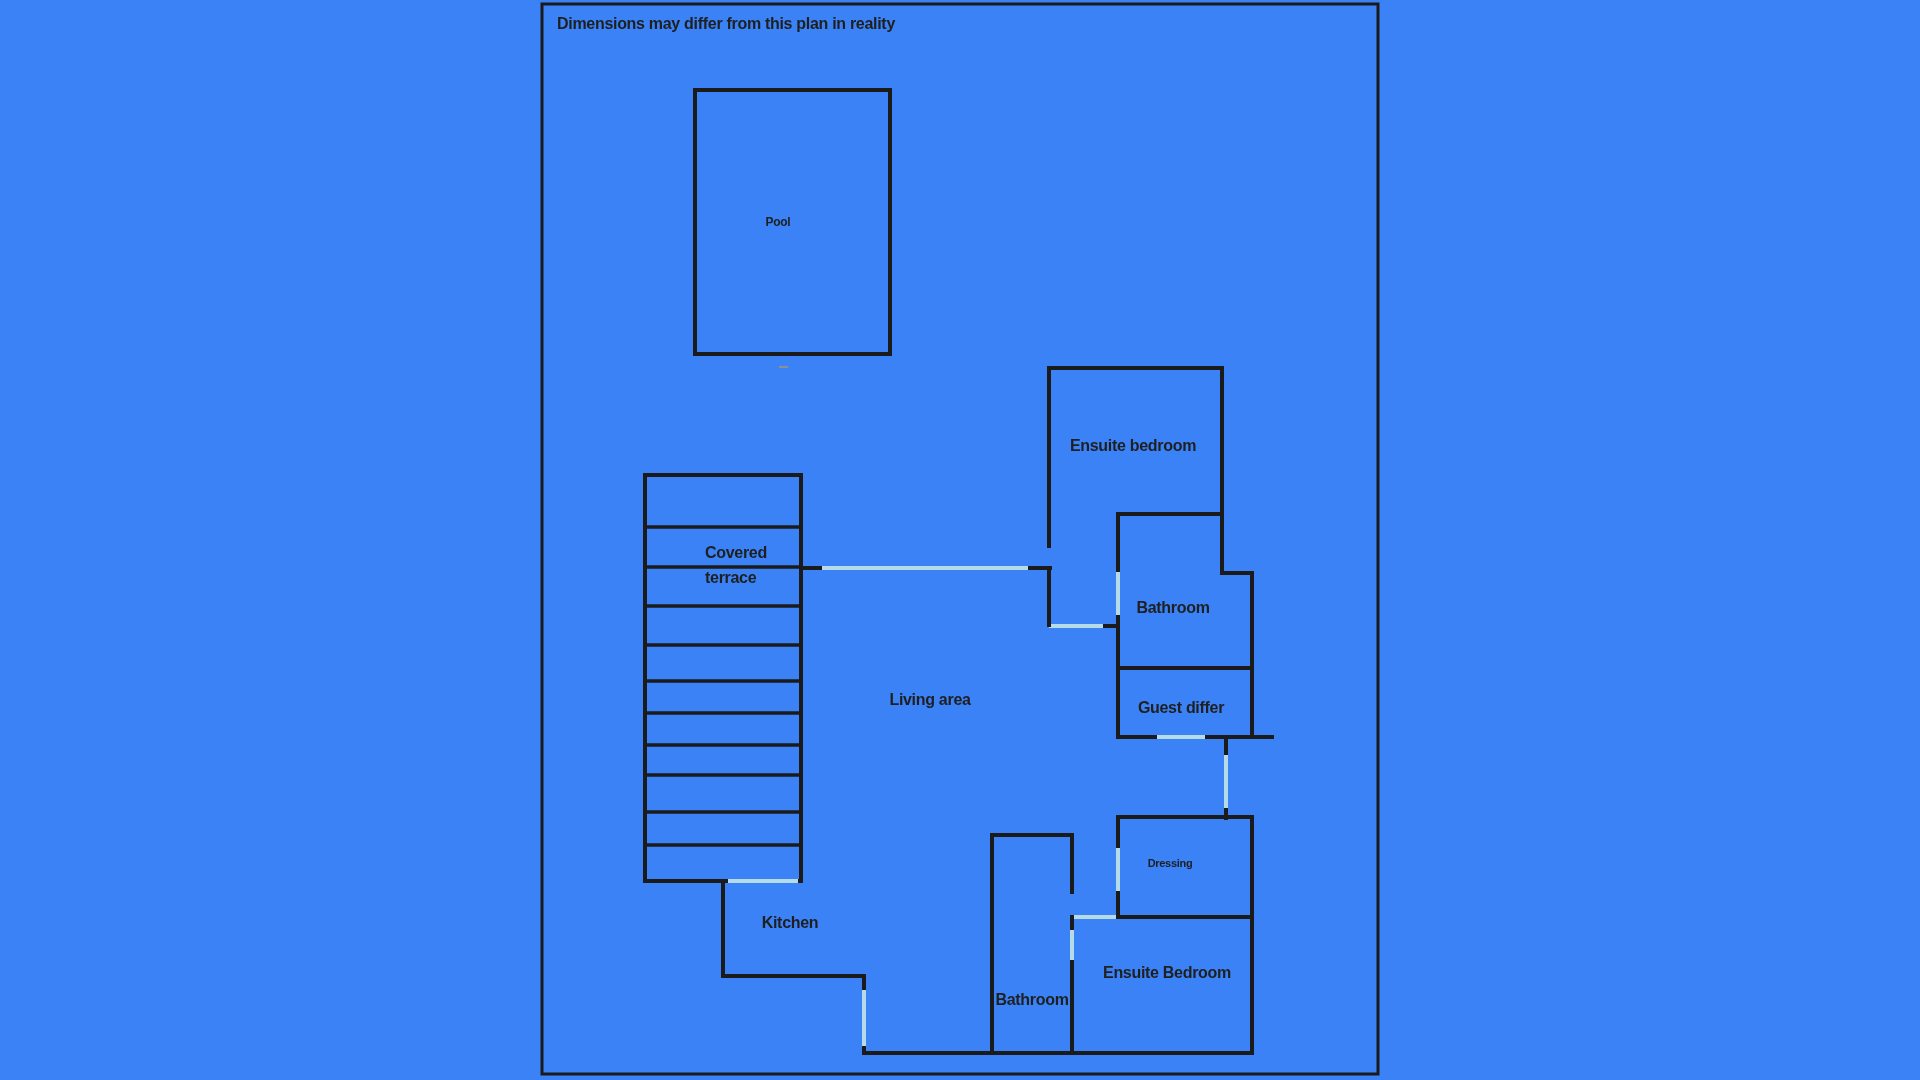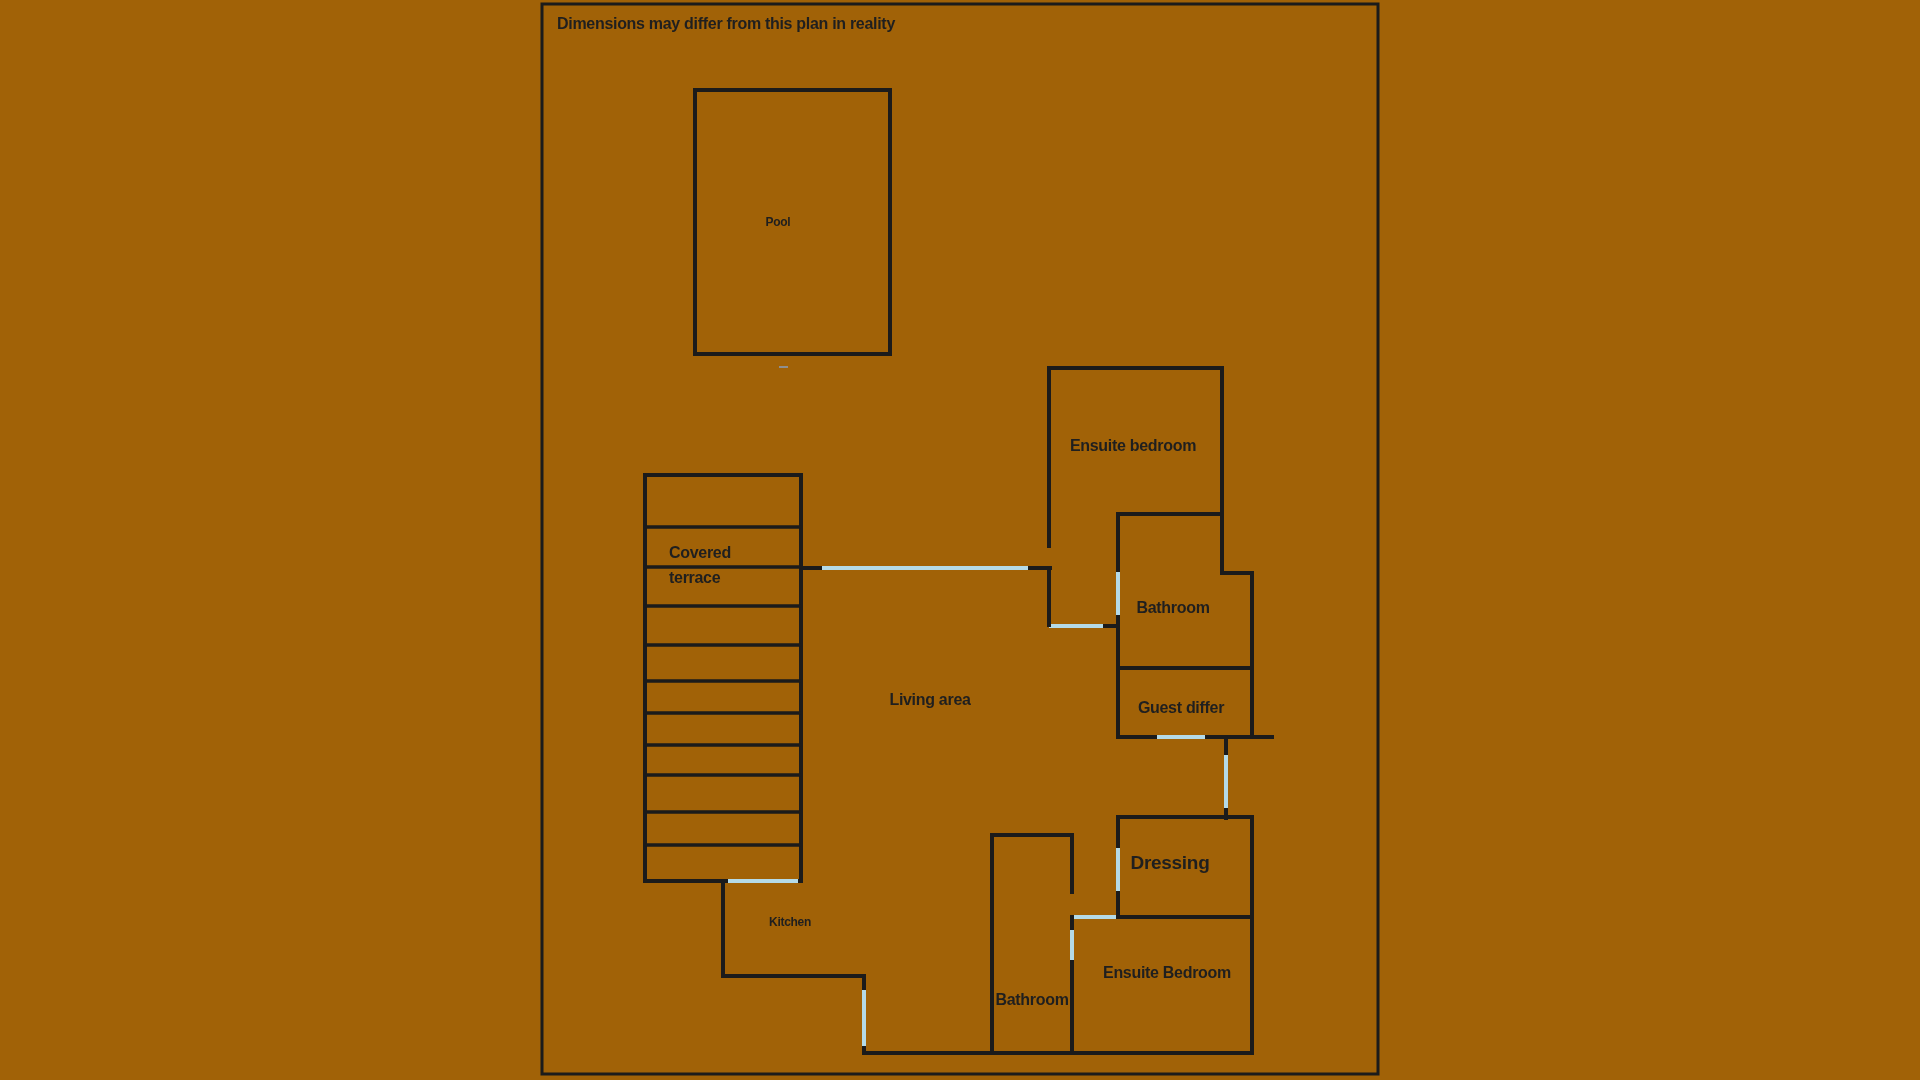--- a/index.html
+++ b/index.html
@@ -5,21 +5,21 @@
   html, body {
     margin: 0;
     padding: 0;
     background: #ffffff;
     font-family: "Liberation Sans", "DejaVu Sans", sans-serif;
   }
   .stage {
     position: relative;
     width: 1920px;
     height: 1080px;
-    background: #a16207;
+    background: #3b82f6;
     overflow: hidden;
   }
   .stage svg {
     position: absolute;
     left: 0;
     top: 0;
   }
   .label {
     position: absolute;
     transform: translate(-50%, -50%);
@@ -28,20 +28,21 @@
     white-space: nowrap;
     letter-spacing: -0.3px;
     line-height: 1.1;
   }
   .label.align-left {
     transform: none;
     white-space: normal;
   }
   .label[data-label="covered_terrace"] {
     line-height: 25px;
+    margin-left: 36px;
   }
 </style>
 </head>
 <body>
 
 <div class="stage">
   <svg width="1920" height="1080" viewBox="0 0 1920 1080">
       <rect x="542" y="4" width="836" height="1070" fill="none" stroke="#1b1b1b" stroke-width="3"></rect>
       <rect x="695" y="90" width="195" height="264" fill="none" stroke="#1b1b1b" stroke-width="4"></rect>
       <rect x="645" y="475" width="156" height="406" fill="none" stroke="#1b1b1b" stroke-width="4"></rect>
@@ -102,26 +103,26 @@
     </svg>
 
   <div class="label align-left" data-label="disclaimer" style="left: 557px; top: 15px; font-size: 16px;">Dimensions may differ from this plan in reality</div>
 
   <div class="label" data-label="pool" style="left: 778px; top: 223px; font-size: 12px;">Pool</div>
 
   <div class="label align-left" data-label="covered_terrace" style="left: 669px; top: 540px; font-size: 16px; width: 100px;">Covered terrace</div>
 
   <div class="label" data-label="living_area" style="left: 900px; top: 700px; font-size: 16px; margin-left: 30px;">Living area</div>
 
-  <div class="label" data-label="kitchen" style="left: 790px; top: 923px; font-size: 12px;">Kitchen</div>
+  <div class="label" data-label="kitchen" style="left: 790px; top: 923px; font-size: 16px;">Kitchen</div>
 
   <div class="label" data-label="ensuite_bedroom_top" style="left: 1133px; top: 446px; font-size: 16px;">Ensuite bedroom</div>
 
   <div class="label" data-label="bathroom_top" style="left: 1173px; top: 608px; font-size: 16px;">Bathroom</div>
 
   <div class="label" data-label="guest_toilet" style="left: 1181px; top: 708px; font-size: 16px;">Guest differ</div>
 
-  <div class="label" data-label="dressing" style="left: 1170px; top: 863px; font-size: 19px;">Dressing</div>
+  <div class="label" data-label="dressing" style="left: 1170px; top: 863px; font-size: 11px;">Dressing</div>
 
   <div class="label" data-label="ensuite_bedroom_bottom" style="left: 1167px; top: 973px; font-size: 16px;">Ensuite Bedroom</div>
 
   <div class="label" data-label="bathroom_bottom" style="left: 1032px; top: 1000px; font-size: 16px;">Bathroom</div>
 </div>
 
 </body></html>

